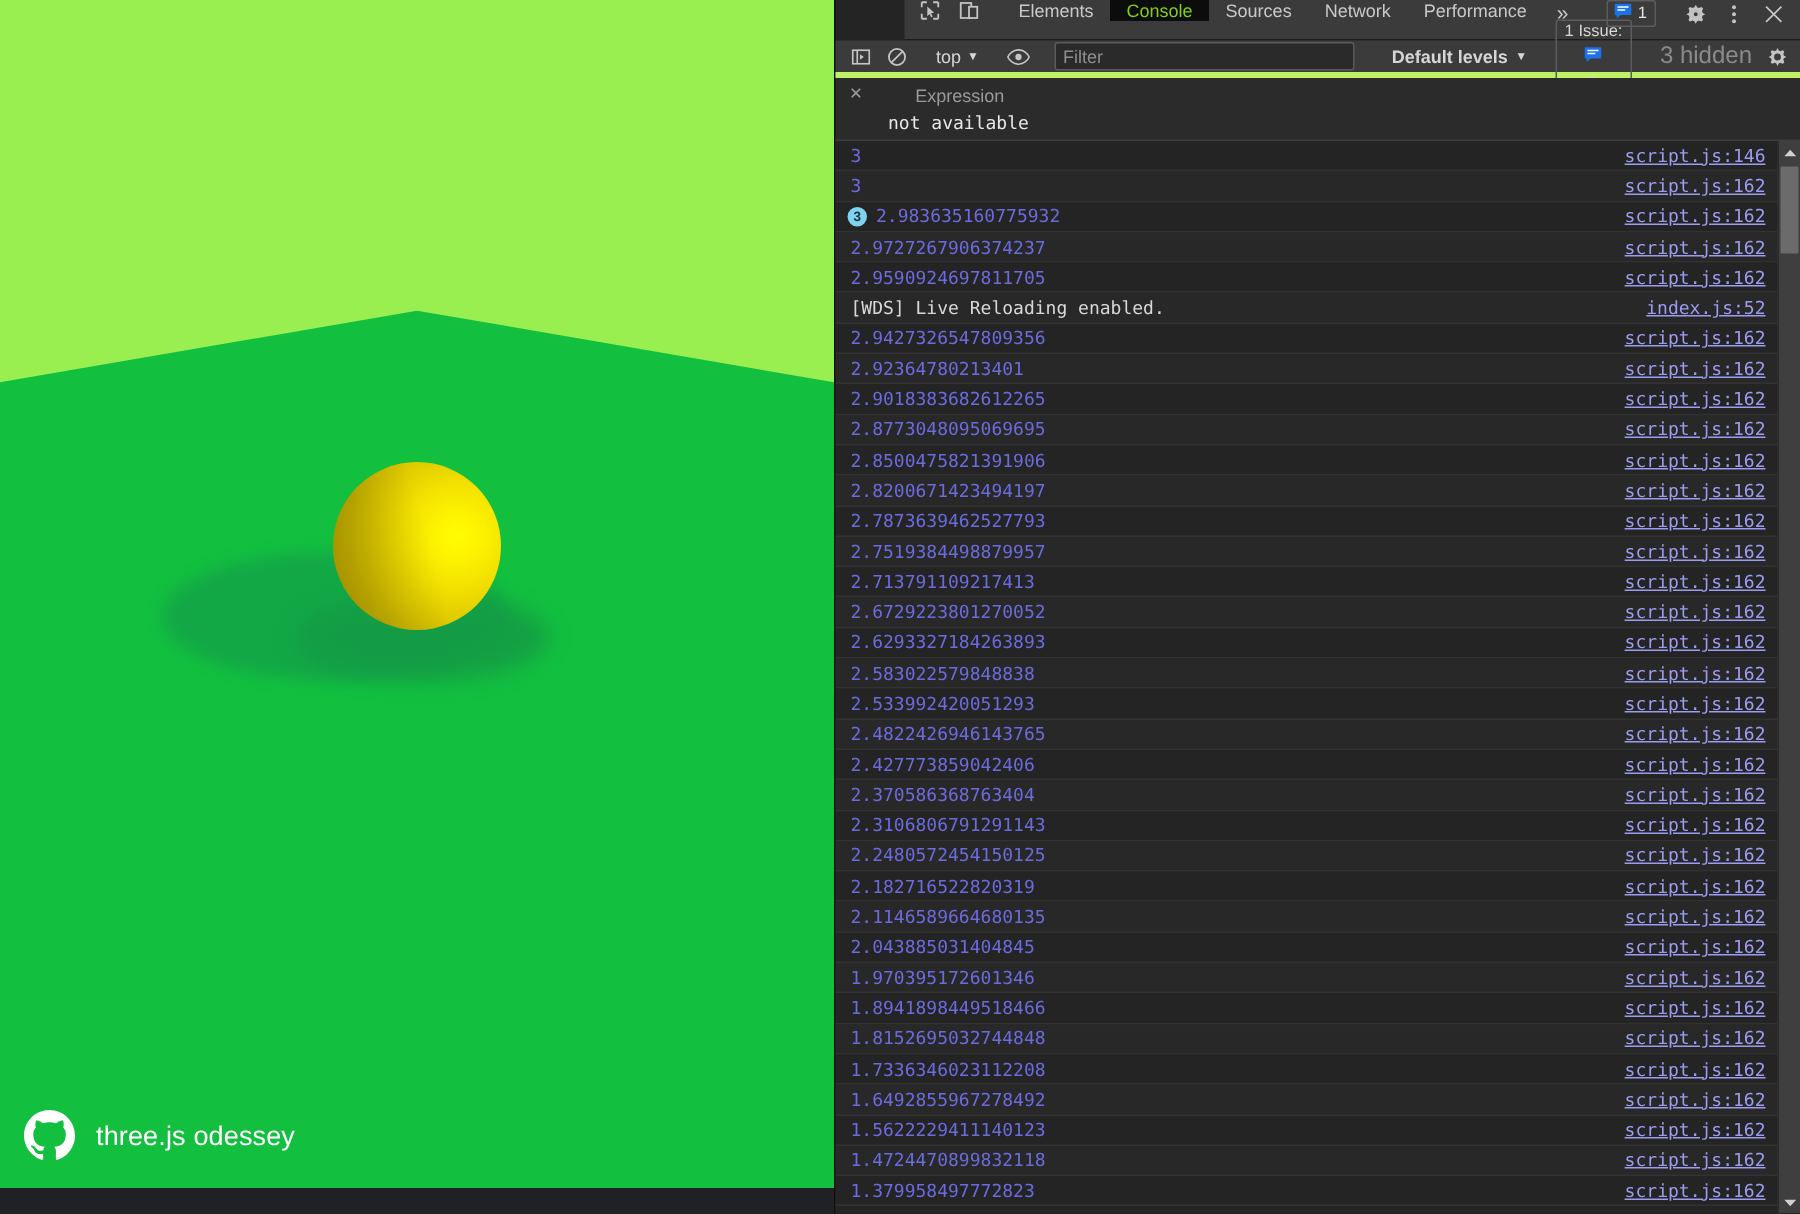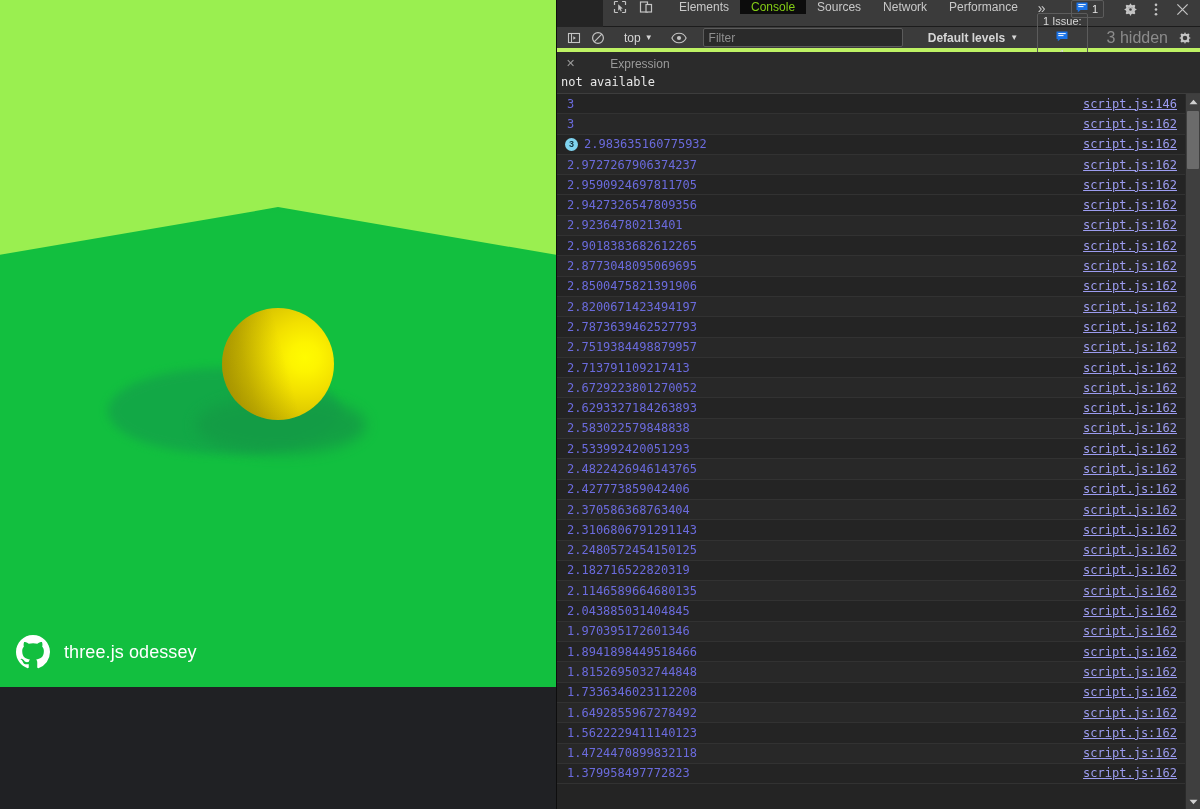--- a/index.html
+++ b/index.html
@@ -6,21 +6,21 @@
   html, body {
     width:1200px; height:809px; overflow:hidden;
     background:#202124;
     font-family:"Liberation Sans", sans-serif;
   }
   #root { position:relative; width:1200px; height:809px; display:flex; }
 
   
   #viewport {
     position:relative;
-    width:556px; height:687px;
+    width:556px; height:792px;
     background:#9aef50;
     overflow:hidden;
     flex:0 0 556px;
   }
   #sky {
     position:absolute; left:0; top:0; width:556px; height:250px;
     background:#9aef50;
   }
   
   #ground {
@@ -174,21 +174,21 @@
     padding:3px 0 4px 0;
     flex:0 0 auto;
   }
   #expr-header {
     display:flex; align-items:center; gap:7px;
     padding:0 0 0 9px; height:17px;
   }
   #expr-close { color:#9a9a9a; font-size:11px; cursor:pointer; line-height:1; }
   #expr-title { color:#9a9a9a; font-size:12px;margin-left:28px; }
   #expr-value {
-    color:#e8e8e8; font-size:12px; padding:3px 0 0 4px;
+    color:#e8e8e8; font-size:12px; padding:3px 0 0 35px;
     font-family:"DejaVu Sans Mono", monospace;
   }
 
   
   #console-body {
     flex:1 1 auto; position:relative;
     background:#242424; overflow:hidden;
   }
   #log-list { position:absolute; inset:0 15px 0 0; }
   .log-row {
@@ -400,20 +400,24 @@
             <span class="src-link">script.js:162</span>
           </div>
           <div class="log-row alt">
             <span class="log-text">2.9727267906374237</span>
             <span class="src-link">script.js:162</span>
           </div>
           <div class="log-row">
             <span class="log-text">2.9590924697811705</span>
             <span class="src-link">script.js:162</span>
           </div>
+          <div class="log-row alt">
+            <span class="log-text msg">[WDS] Live Reloading enabled.</span>
+            <span class="src-link">index.js:52</span>
+          </div>
           <div class="log-row">
             <span class="log-text">2.9427326547809356</span>
             <span class="src-link">script.js:162</span>
           </div>
           <div class="log-row alt">
             <span class="log-text">2.92364780213401</span>
             <span class="src-link">script.js:162</span>
           </div>
           <div class="log-row">
             <span class="log-text">2.9018383682612265</span>

